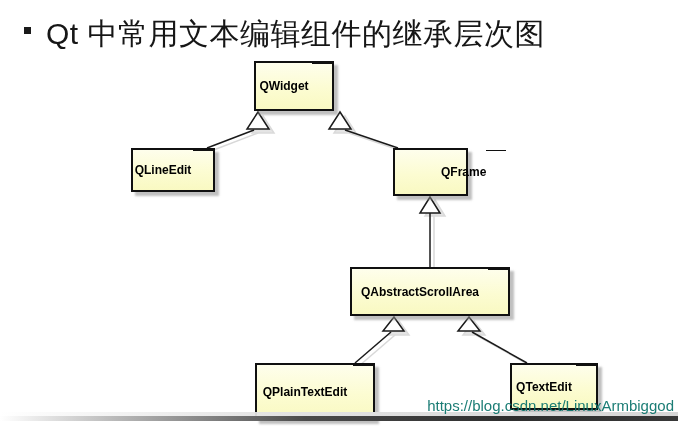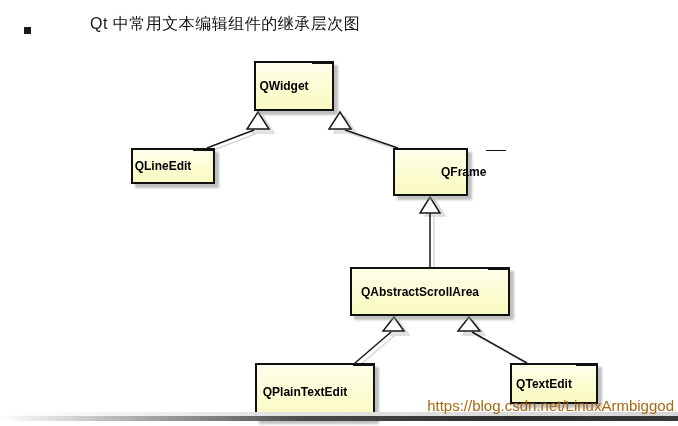--- a/index.html
+++ b/index.html
@@ -3,46 +3,46 @@
 <meta charset="utf-8">
 <style>
   html,body{margin:0;padding:0;background:#fff;}
   .slide{
     position:relative;width:678px;height:426px;background:#ffffff;
     font-family:"Liberation Sans","DejaVu Sans",sans-serif;overflow:hidden;
   }
   
   .heading{position:absolute;left:22px;top:14px;display:flex;align-items:flex-start;z-index:3;}
   .bullet{width:7px;height:7px;background:#1a1a1a;margin:13px 15px 0 2px;flex:0 0 auto;}
-  .heading-text{font-size:16px;color:#161616;letter-spacing:0.5px;white-space:nowrap;margin-left:44px;}
+  .heading-text{font-size:30px;color:#161616;letter-spacing:0.5px;white-space:nowrap;}
   
   .arrows{position:absolute;left:0;top:0;z-index:1;}
   
   .uml-class{
     position:absolute;z-index:2;box-sizing:border-box;
     border:2px solid #101010;
     background:linear-gradient(180deg,#fefeec 0%,#fcfcd2 55%,#f9f9c2 100%);
     box-shadow:4px 4px 2px rgba(140,140,140,0.55);
     display:flex;flex-direction:row;
   }
   .uml-title{
     flex:1 1 auto;display:flex;align-items:center;justify-content:center;
     font-weight:bold;font-size:12px;color:#000;white-space:nowrap;
   }
   .uml-row{flex:0 0 10px;border-top:1px solid #101010;}
   .box-qwidget{left:254px;top:61px;width:80px;height:50px;}
-  .box-qlineedit{left:131px;top:148px;width:84px;height:36px;}
+  .box-qlineedit{left:131px;top:148px;width:84px;height:44px;}
   .box-qframe{left:393px;top:148px;width:75px;height:48px;padding-left:46px;}
   .box-qabstractscrollarea{left:350px;top:267px;width:160px;height:49px;}
   .box-qplaintextedit{left:255px;top:363px;width:120px;height:57px;}
-  .box-qtextedit{left:510px;top:363px;width:88px;height:41px;}
+  .box-qtextedit{left:510px;top:363px;width:88px;height:47px;}
   
   .watermark{
     position:absolute;right:4px;top:397px;z-index:6;
-    font-size:15px;color:#a16207;opacity:0.95;white-space:nowrap;
+    font-size:15px;color:#0f766e;opacity:0.95;white-space:nowrap;
   }
   
   .bottom-bar-soft{
     position:absolute;left:0;top:412px;width:678px;height:4px;z-index:4;
     background:linear-gradient(to right,rgba(255,255,255,0),#e3e3e3 40%,#d6d6d6 100%);
   }
   .bottom-bar{
     position:absolute;left:0;top:416px;width:678px;height:5px;z-index:4;
     background:linear-gradient(to right,#ffffff 0%,#b5b5b5 18%,#4a4a4a 45%,#2e2e2e 75%,#383838 100%);
   }

